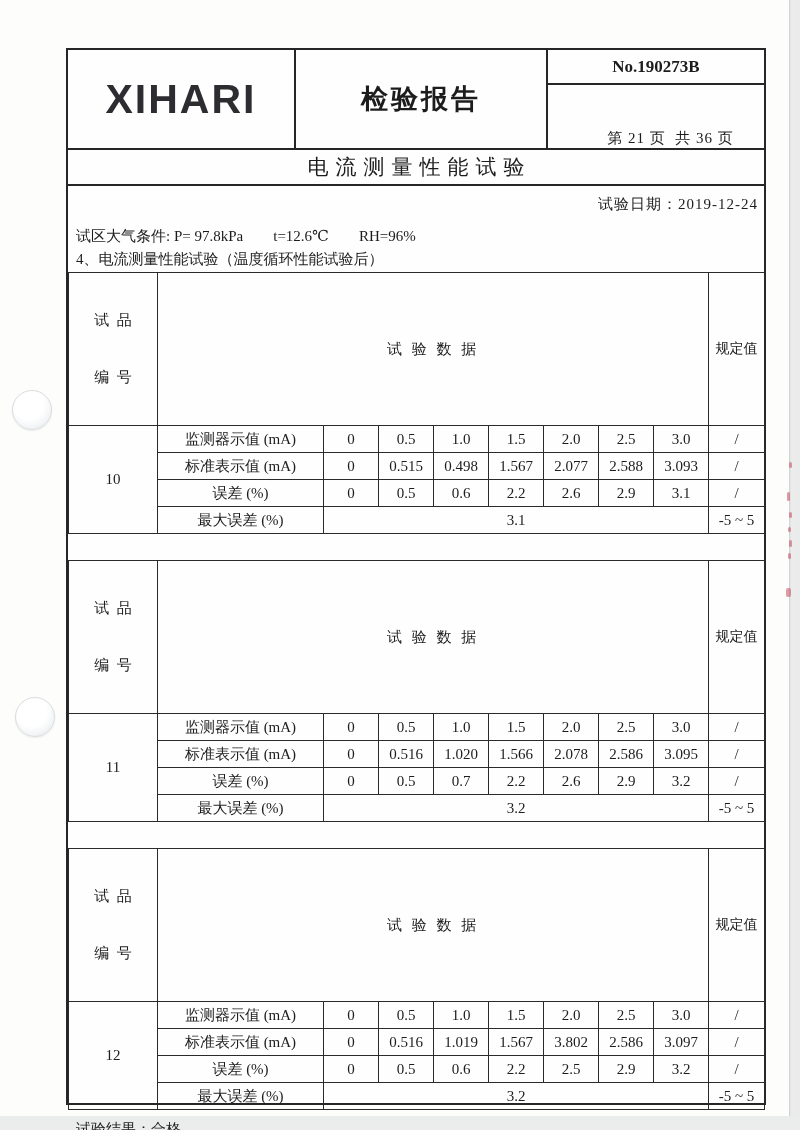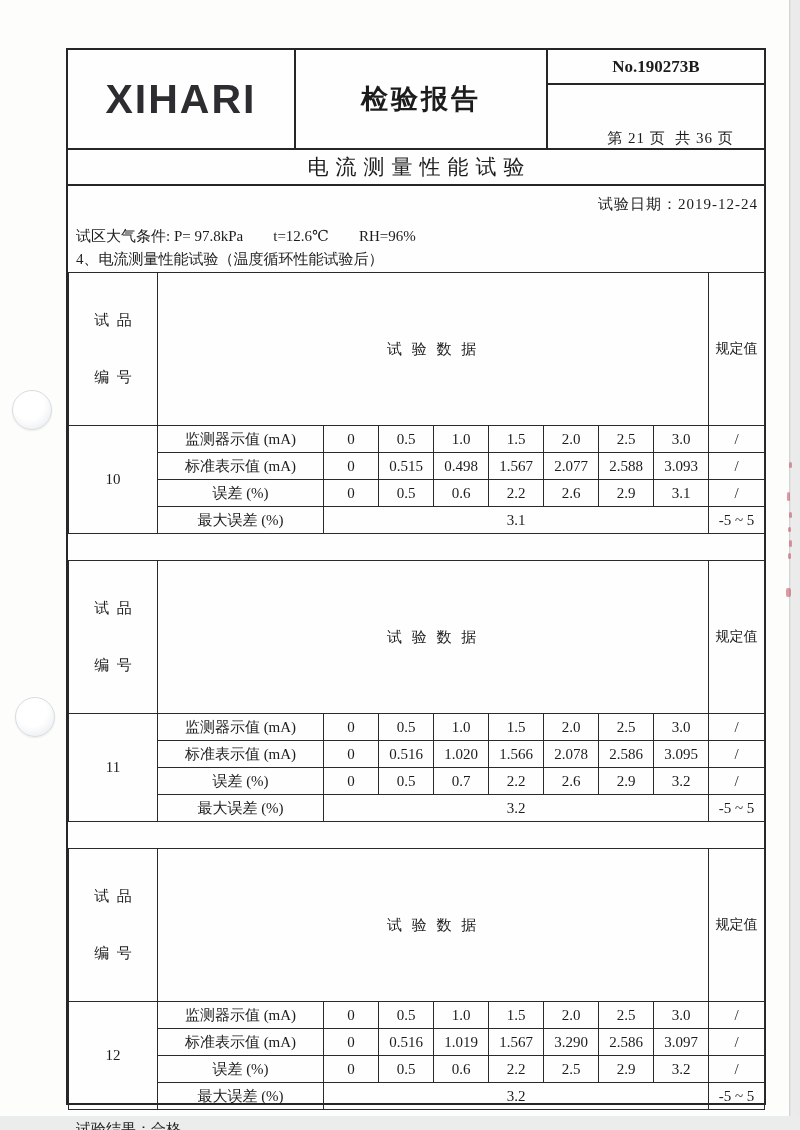--- a/index.html
+++ b/index.html
@@ -238,21 +238,21 @@
         <td>2.5</td>
         <td>3.0</td>
         <td>/</td>
       </tr>
       <tr>
         <td class="rlabel">标准表示值 (mA)</td>
         <td>0</td>
         <td>0.516</td>
         <td>1.019</td>
         <td>1.567</td>
-        <td>3.290</td>
+        <td>3.802</td>
         <td>2.586</td>
         <td>3.097</td>
         <td>/</td>
       </tr>
       <tr>
         <td class="rlabel">误差 (%)</td>
         <td>0</td>
         <td>0.5</td>
         <td>0.6</td>
         <td>2.2</td>

